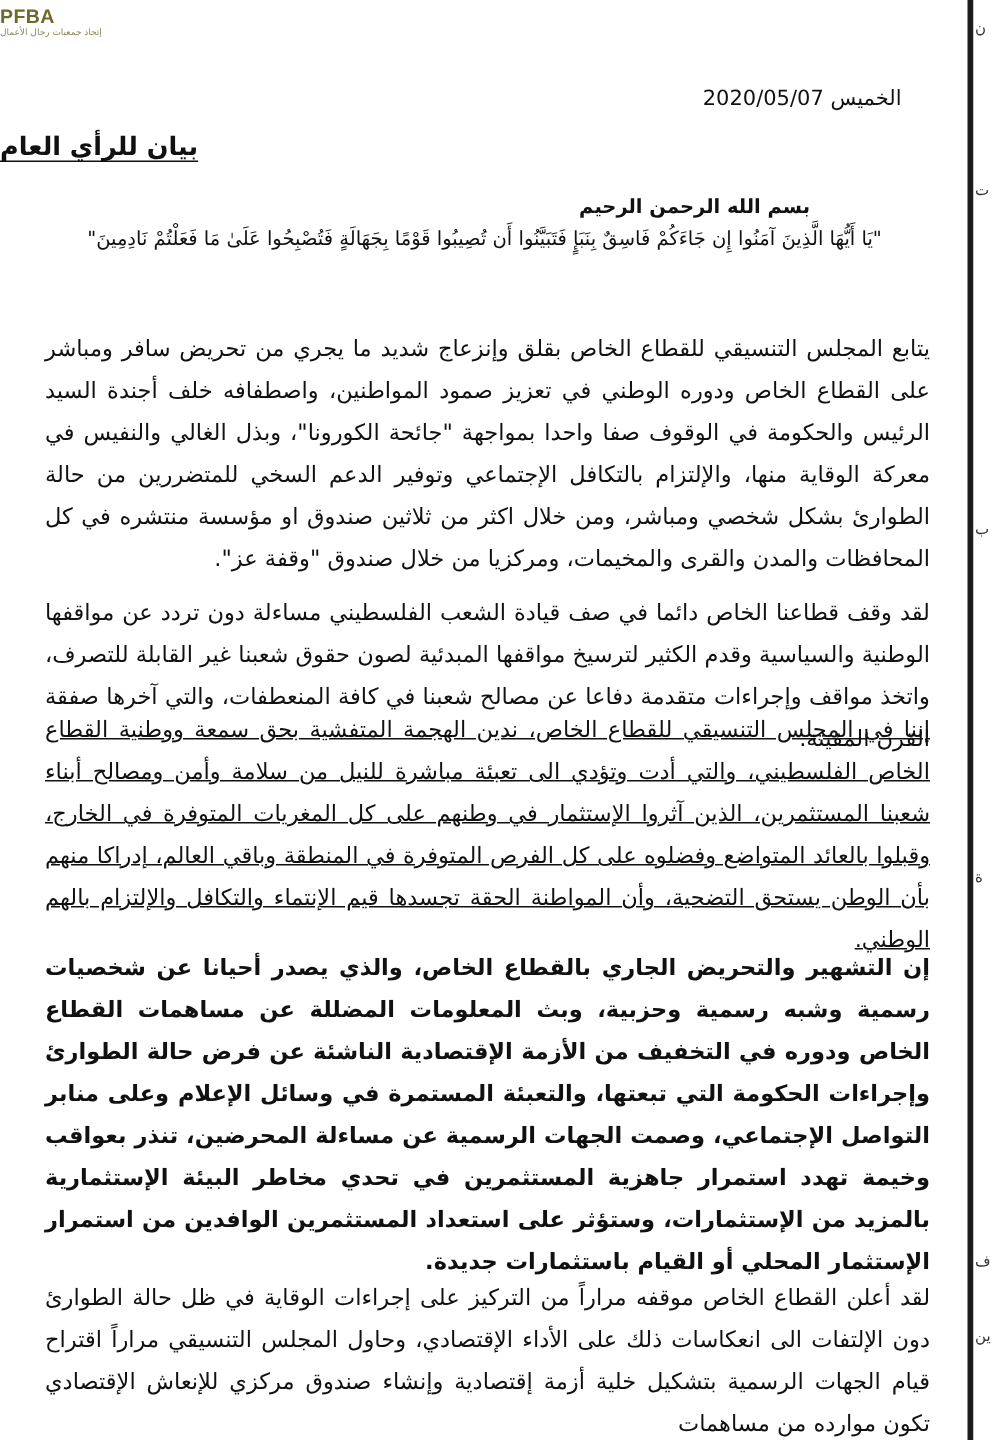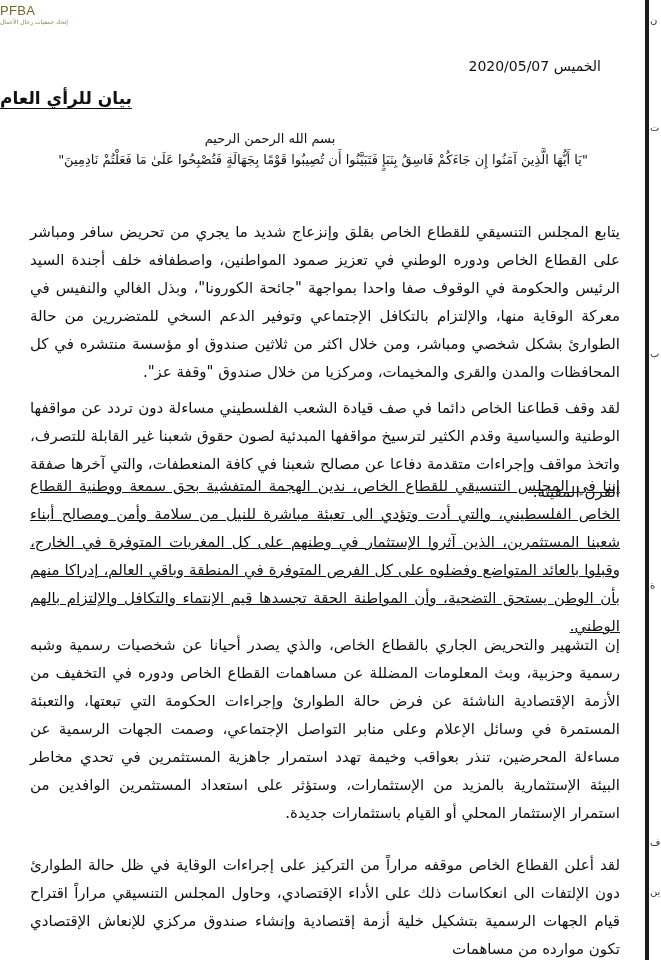--- a/index.html
+++ b/index.html
@@ -24,21 +24,21 @@
       background: #ffffff;
     }
     .logo {
       position: absolute;
       left: 0;
       top: 4px;
       width: 80px;
     }
     .logo-mark {
       font-family: "Liberation Sans", sans-serif;
-      font-weight: normal;
+      font-weight: bold;
       font-size: 13px;
       color: #6e6a2a;
       letter-spacing: 0.3px;
       line-height: 14px;
     }
     .logo-sub {
       font-family: "DejaVu Sans", sans-serif;
       font-size: 6px;
       color: #8a8755;
       direction: rtl;
@@ -68,24 +68,25 @@
       font-weight: bold;
       text-decoration: underline;
       text-underline-offset: 4px;
       color: #111;
     }
     .basmala {
       position: absolute;
       left: 0;
       width: 540px;
       top: 131px;
-      text-align: center;
+      text-align: right;
       direction: rtl;
       font-size: 13px;
       color: #111;
+      font-weight: bold;
     }
     .verse {
       position: absolute;
       left: 28px;
       width: 590px;
       top: 152px;
       text-align: center;
       direction: rtl;
       font-size: 13px;
       color: #111;
@@ -98,21 +99,21 @@
       direction: rtl;
       text-align: justify;
       text-align-last: right;
       font-size: 15px;
       line-height: 28px;
       color: #111;
     }
     .p1 { top: 218px; }
     .p2 { top: 394px; }
     .p3 { top: 472px; text-decoration: underline; }
-    .p4 { top: 631px; }
+    .p4 { top: 631px; font-weight: bold; }
     .p5 { top: 851px; }
     .right-divider {
       position: absolute;
       left: 645px;
       top: 0;
       width: 4px;
       height: 960px;
       background: #1c1c1c;
     }
     .right-strip {

